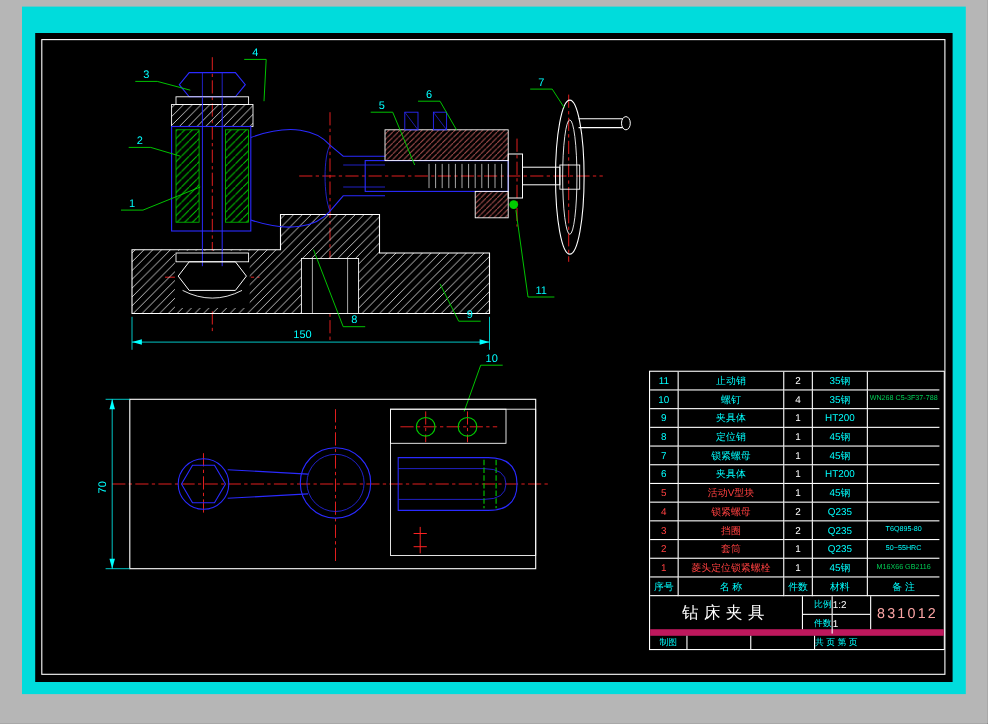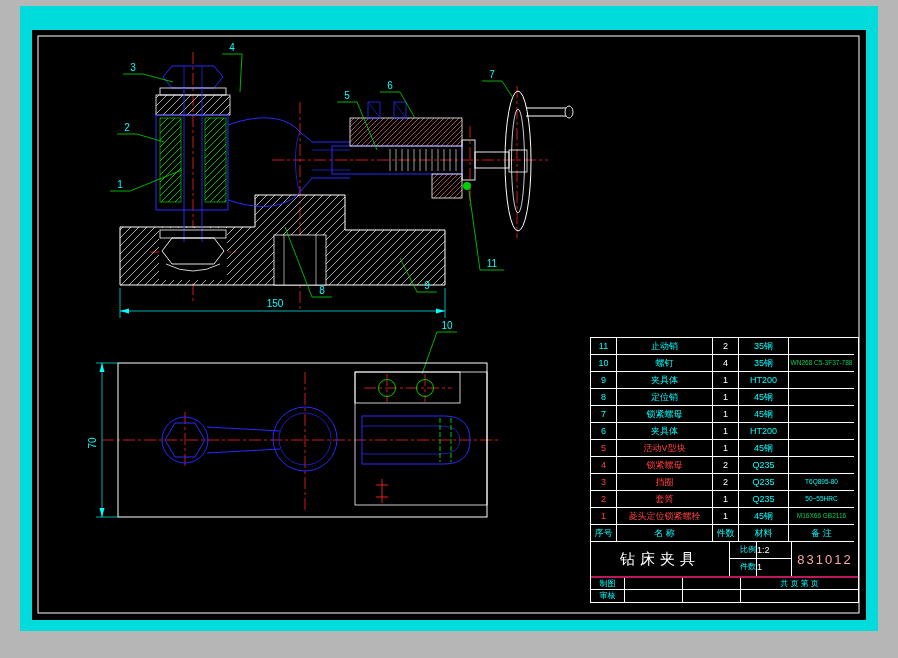--- a/index.html
+++ b/index.html
@@ -12,28 +12,28 @@
 
   
   .bom{position:absolute;left:558px;top:307px;width:269px;background:#000;border:1px solid #fff;color:#00ffff}
   .bom-row{display:flex;height:17px;font-size:9px;line-height:16px}
   .bom-row .c{border-right:1px solid #fff;border-bottom:1px solid #fff;text-align:center;overflow:hidden;white-space:nowrap}
   .no{width:26px}.nm{width:96px}.qt{width:26px;color:#fff}.mt{width:50px}
   .rk{width:65px;font-size:6.5px;border-right:none !important}
   .red .no,.red .nm{color:#ff4040}
   .rk.g{color:#00cc55}
   .bom-head .qt{color:#00ffff}
-  .tb-main{display:flex;height:36px;border-bottom:2px solid #be185d}
+  .tb-main{display:flex;height:36px;border-bottom:6px solid #be185d}
   .tb-title{width:139px;border-right:1px solid #fff;color:#fff;font-size:15px;letter-spacing:5px;display:flex;align-items:center;justify-content:center;white-space:nowrap;overflow:hidden}
   .tb-sc{width:62px;border-right:1px solid #fff;display:flex;flex-wrap:wrap;align-content:flex-start}
   .sc-l{width:27px;height:17px;border-right:1px solid #fff;border-bottom:1px solid #fff;font-size:8px;line-height:16px;text-align:right}
   .sc-v{width:34px;height:17px;border-bottom:1px solid #fff;font-size:9px;line-height:16px;text-align:left;color:#fff}
   .nb{border-bottom:none !important}
   .tb-dno{flex:1;display:flex;align-items:center;justify-content:center;font-size:13px;color:#fca5a5;letter-spacing:2px}
-  .tb-foot{display:flex;flex-direction:column}
+  .tb-foot{display:flex;flex-direction:row}
   .fr{display:flex;height:12px;font-size:8px;line-height:11px}
   .fr>div{border-right:1px solid #fff;border-bottom:1px solid #fff}
   .fl{width:34px;text-align:center}
   .fe{width:58px}.fe2{width:58px}
   .fn{flex:1;border-right:none !important;text-align:center;color:#00ffff}
   .fr:last-child>div{border-bottom:none}
 </style>
 </head>
 <body>
 
@@ -349,25 +349,19 @@
           <div class="tb-dno">831012</div>
         </div>
 
         <div class="tb-foot">
           <div class="fr">
             <div class="fl">制图</div>
             <div class="fe"></div>
             <div class="fe2"></div>
             <div class="fn">共  页  第  页</div>
           </div>
-          <div class="fr">
-            <div class="fl">审核</div>
-            <div class="fe"></div>
-            <div class="fe2"></div>
-            <div class="fn"></div>
-          </div>
         </div>
 
       </div>
 
     </div>
   </div>
 </div>
 
 </body></html>

